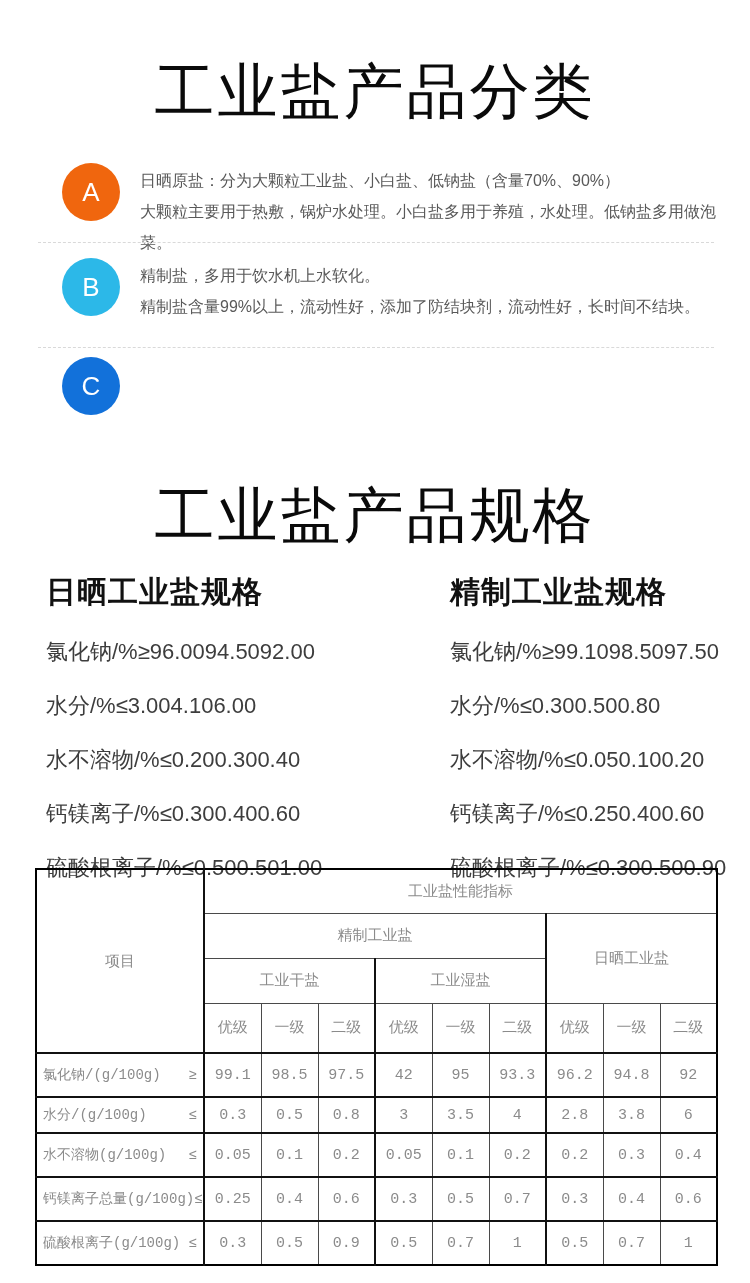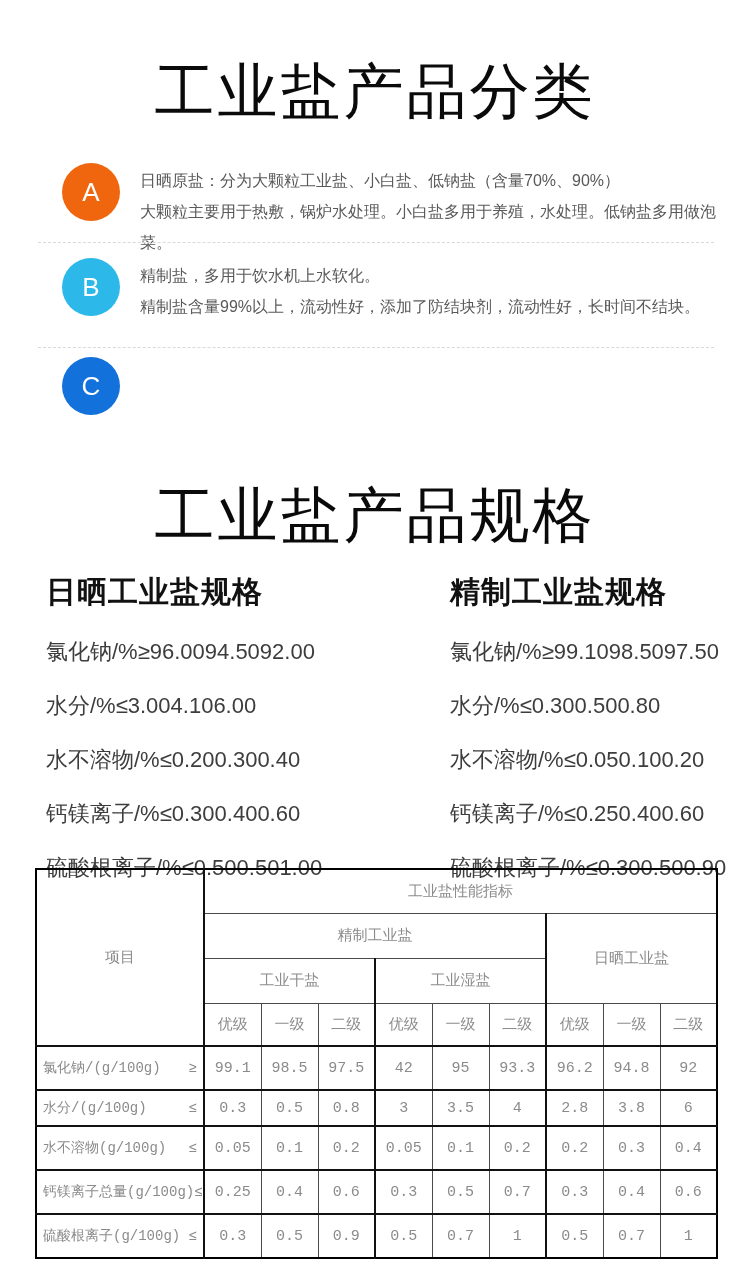--- a/index.html
+++ b/index.html
@@ -106,21 +106,21 @@
       <td colspan="9">工业盐性能指标</td>
     </tr>
     <tr style="height:45px;">
       <td colspan="6">精制工业盐</td>
       <td class="g" colspan="3" rowspan="2">日晒工业盐</td>
     </tr>
     <tr style="height:45px;">
       <td colspan="3">工业干盐</td>
       <td class="g" colspan="3">工业湿盐</td>
     </tr>
-    <tr style="height:43px;">
+    <tr style="height:50px;">
       <td>优级</td>
       <td>一级</td>
       <td>二级</td>
       <td class="g">优级</td>
       <td>一级</td>
       <td>二级</td>
       <td class="g">优级</td>
       <td>一级</td>
       <td>二级</td>
     </tr>

